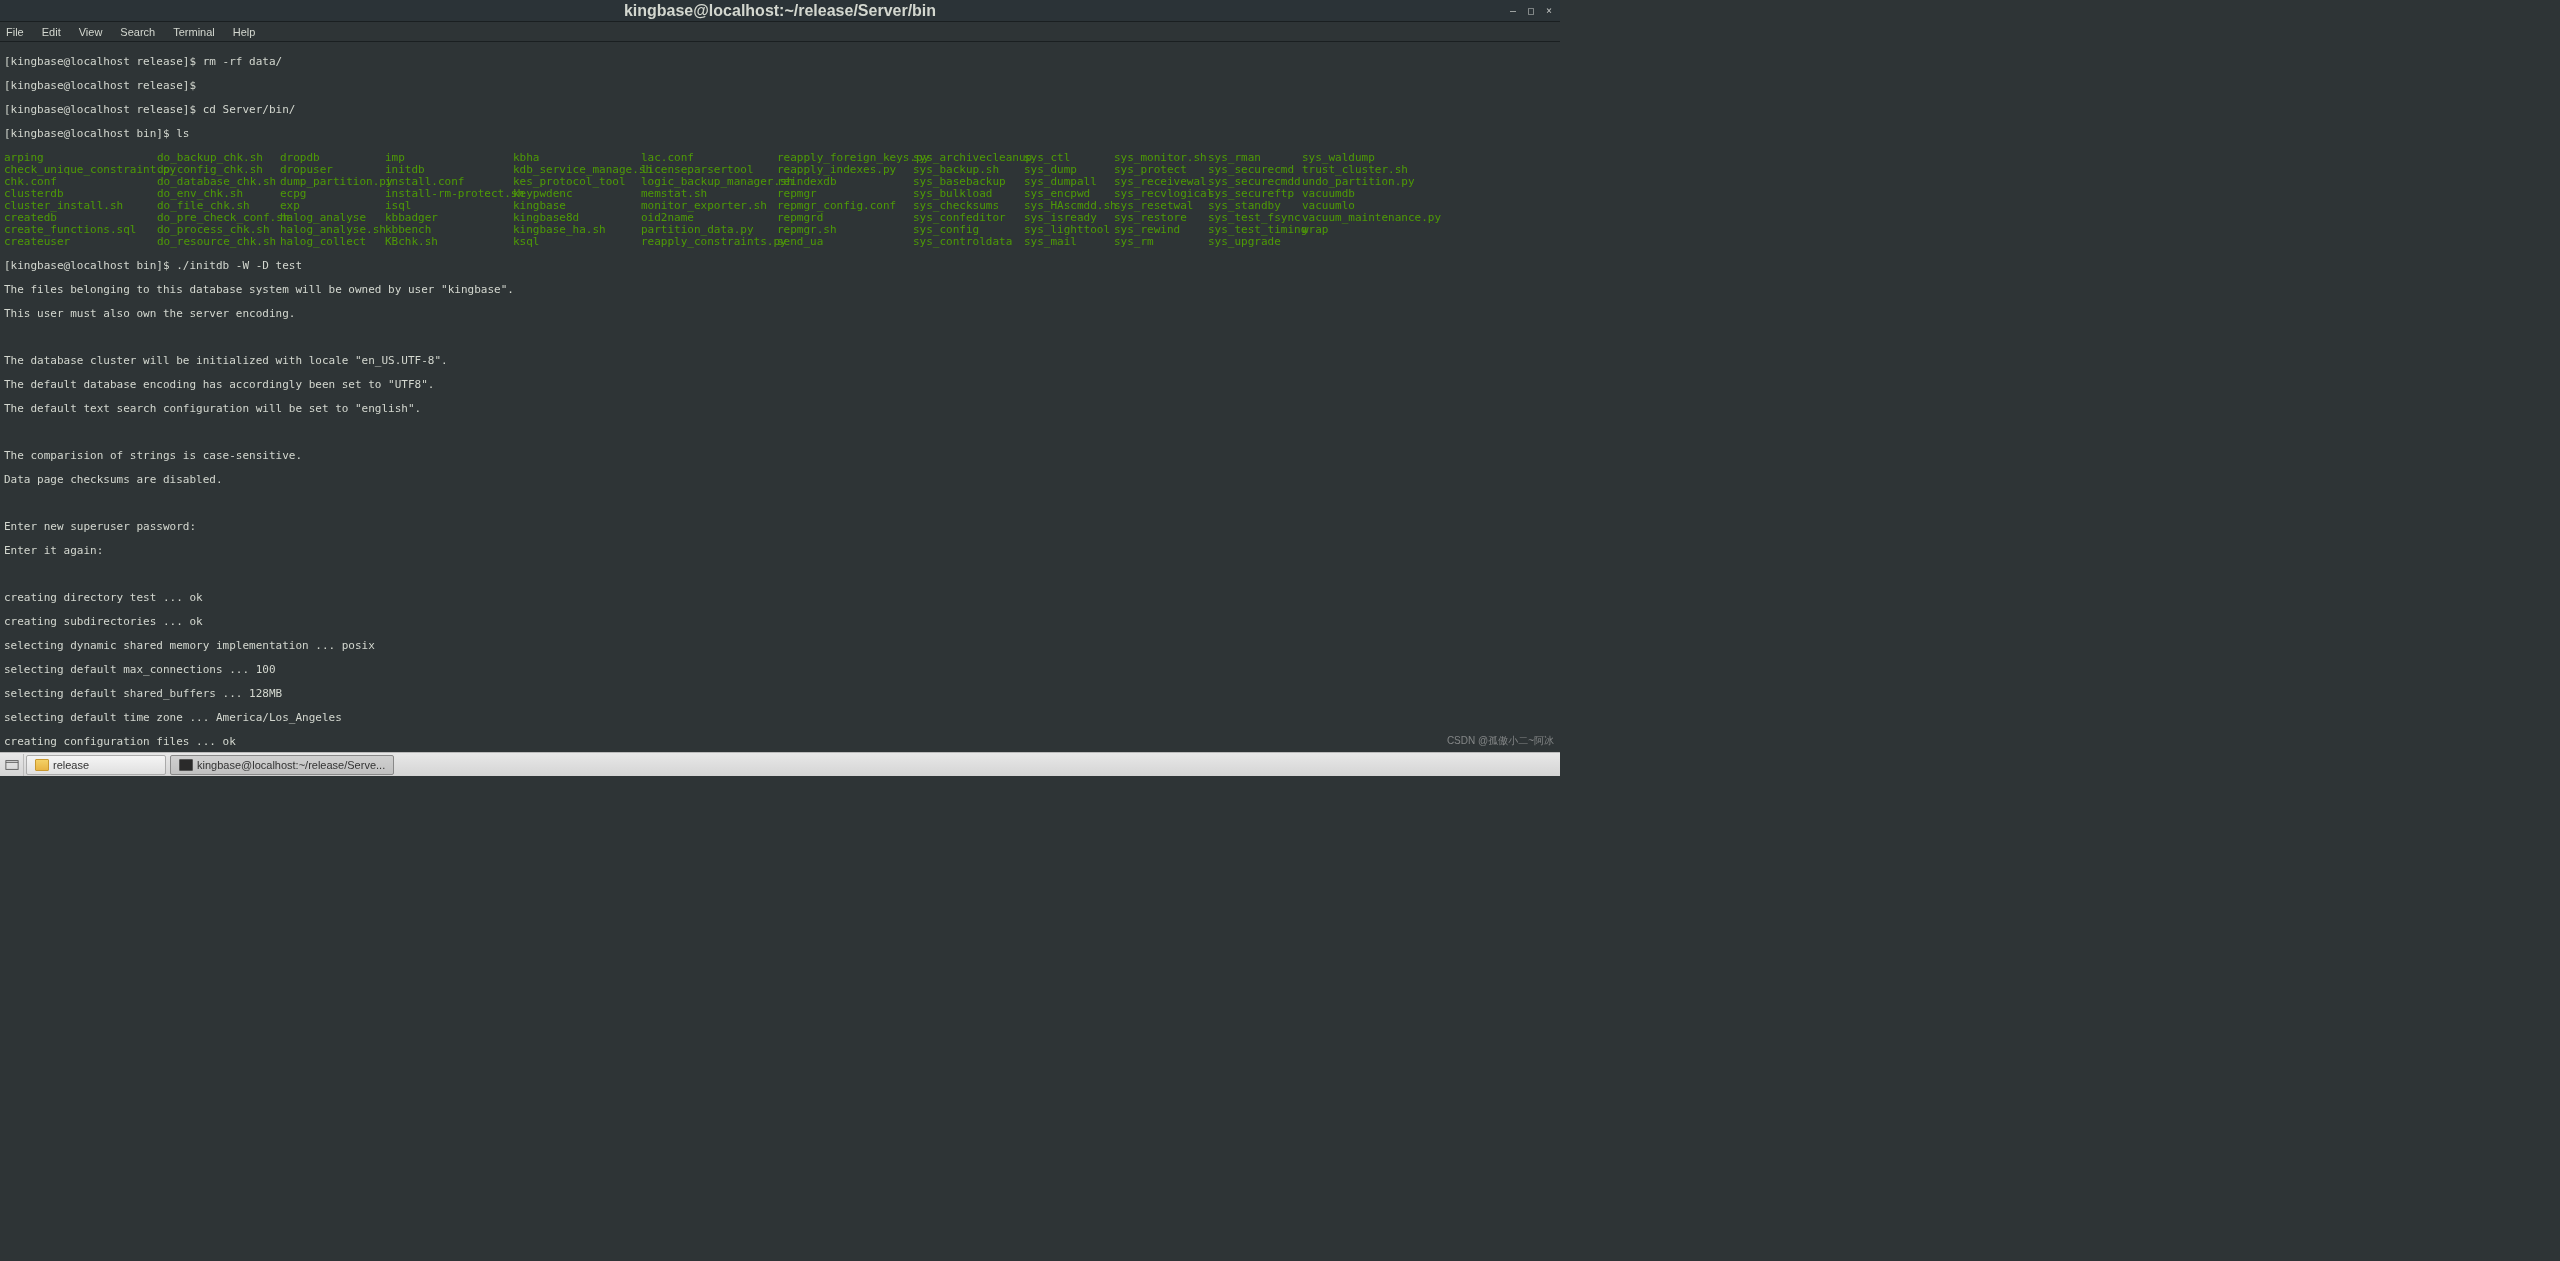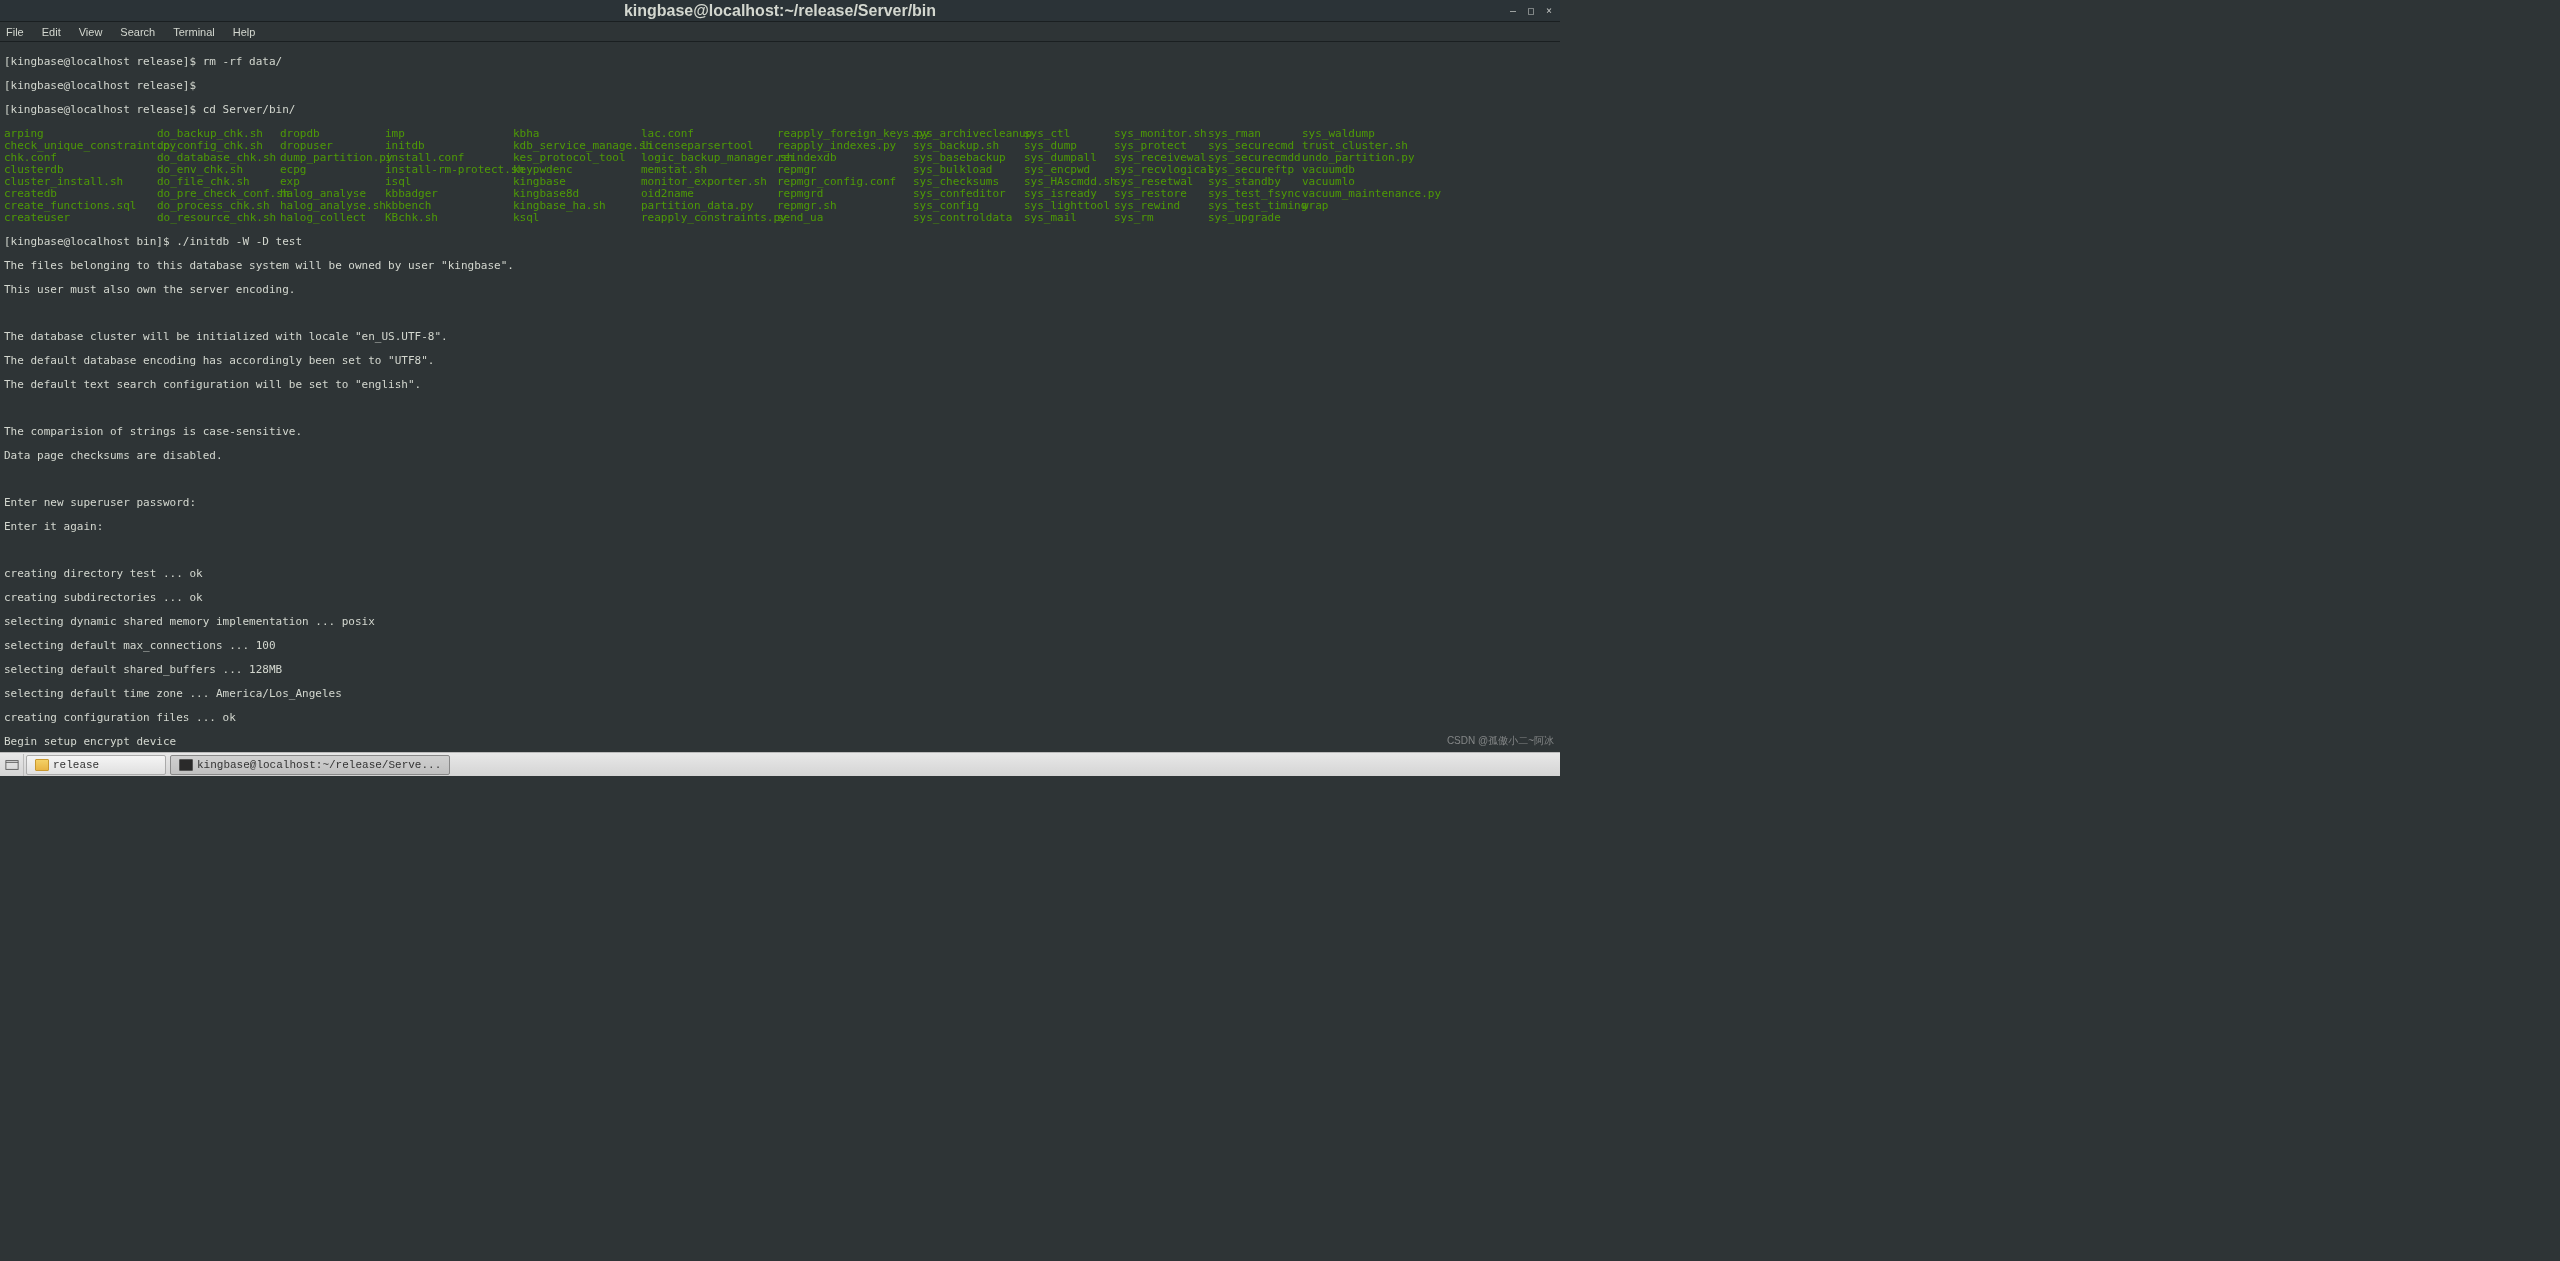--- a/index.html
+++ b/index.html
@@ -70,21 +70,21 @@
 .taskbar {
   position: absolute;
   bottom: 0;
   left: 0;
   right: 0;
   height: 24px;
   background: linear-gradient(#e8e8e8, #d4d4d4);
   border-top: 1px solid #bbb;
   display: flex;
   align-items: center;
-  font-family: Liberation Mono, monospace;
+  font-family: Liberation Sans, sans-serif;
   font-size: 11px;
 }
 .tray-btn {
   width: 24px;
   height: 22px;
   display: flex;
   align-items: center;
   justify-content: center;
   border-right: 1px solid #bbb;
 }
@@ -147,20 +147,21 @@
   <span class="menu-item">View</span>
   <span class="menu-item">Search</span>
   <span class="menu-item">Terminal</span>
   <span class="menu-item">Help</span>
 </div>
 
 <div class="terminal">
 <div class="line"><span>[kingbase@localhost release]$ </span><span>rm -rf data/</span></div>
 <div class="line"><span>[kingbase@localhost release]$ </span><span></span></div>
 <div class="line"><span>[kingbase@localhost release]$ </span><span>cd Server/bin/</span></div>
+<div class="line"><span>[kingbase@localhost bin]$ </span><span>ls</span></div>
 <div class="ls-table">
 <div class="ls-col" style="width:153px"><span>arping</span><span>check_unique_constraint.py</span><span>chk.conf</span><span>clusterdb</span><span>cluster_install.sh</span><span>createdb</span><span>create_functions.sql</span><span>createuser</span></div>
 <div class="ls-col" style="width:123px"><span>do_backup_chk.sh</span><span>do_config_chk.sh</span><span>do_database_chk.sh</span><span>do_env_chk.sh</span><span>do_file_chk.sh</span><span>do_pre_check_conf.sh</span><span>do_process_chk.sh</span><span>do_resource_chk.sh</span></div>
 <div class="ls-col" style="width:105px"><span>dropdb</span><span>dropuser</span><span>dump_partition.py</span><span>ecpg</span><span>exp</span><span>halog_analyse</span><span>halog_analyse.sh</span><span>halog_collect</span></div>
 <div class="ls-col" style="width:128px"><span>imp</span><span>initdb</span><span>install.conf</span><span>install-rm-protect.sh</span><span>isql</span><span>kbbadger</span><span>kbbench</span><span>KBchk.sh</span></div>
 <div class="ls-col" style="width:128px"><span>kbha</span><span>kdb_service_manage.sh</span><span>kes_protocol_tool</span><span>keypwdenc</span><span>kingbase</span><span>kingbase8d</span><span>kingbase_ha.sh</span><span>ksql</span></div>
 <div class="ls-col" style="width:136px"><span>lac.conf</span><span>licenseparsertool</span><span>logic_backup_manager.sh</span><span>memstat.sh</span><span>monitor_exporter.sh</span><span>oid2name</span><span>partition_data.py</span><span>reapply_constraints.py</span></div>
 <div class="ls-col" style="width:136px"><span>reapply_foreign_keys.py</span><span>reapply_indexes.py</span><span>reindexdb</span><span>repmgr</span><span>repmgr_config.conf</span><span>repmgrd</span><span>repmgr.sh</span><span>send_ua</span></div>
 <div class="ls-col" style="width:111px"><span>sys_archivecleanup</span><span>sys_backup.sh</span><span>sys_basebackup</span><span>sys_bulkload</span><span>sys_checksums</span><span>sys_confeditor</span><span>sys_config</span><span>sys_controldata</span></div>
 <div class="ls-col" style="width:90px"><span>sys_ctl</span><span>sys_dump</span><span>sys_dumpall</span><span>sys_encpwd</span><span>sys_HAscmdd.sh</span><span>sys_isready</span><span>sys_lighttool</span><span>sys_mail</span></div>

